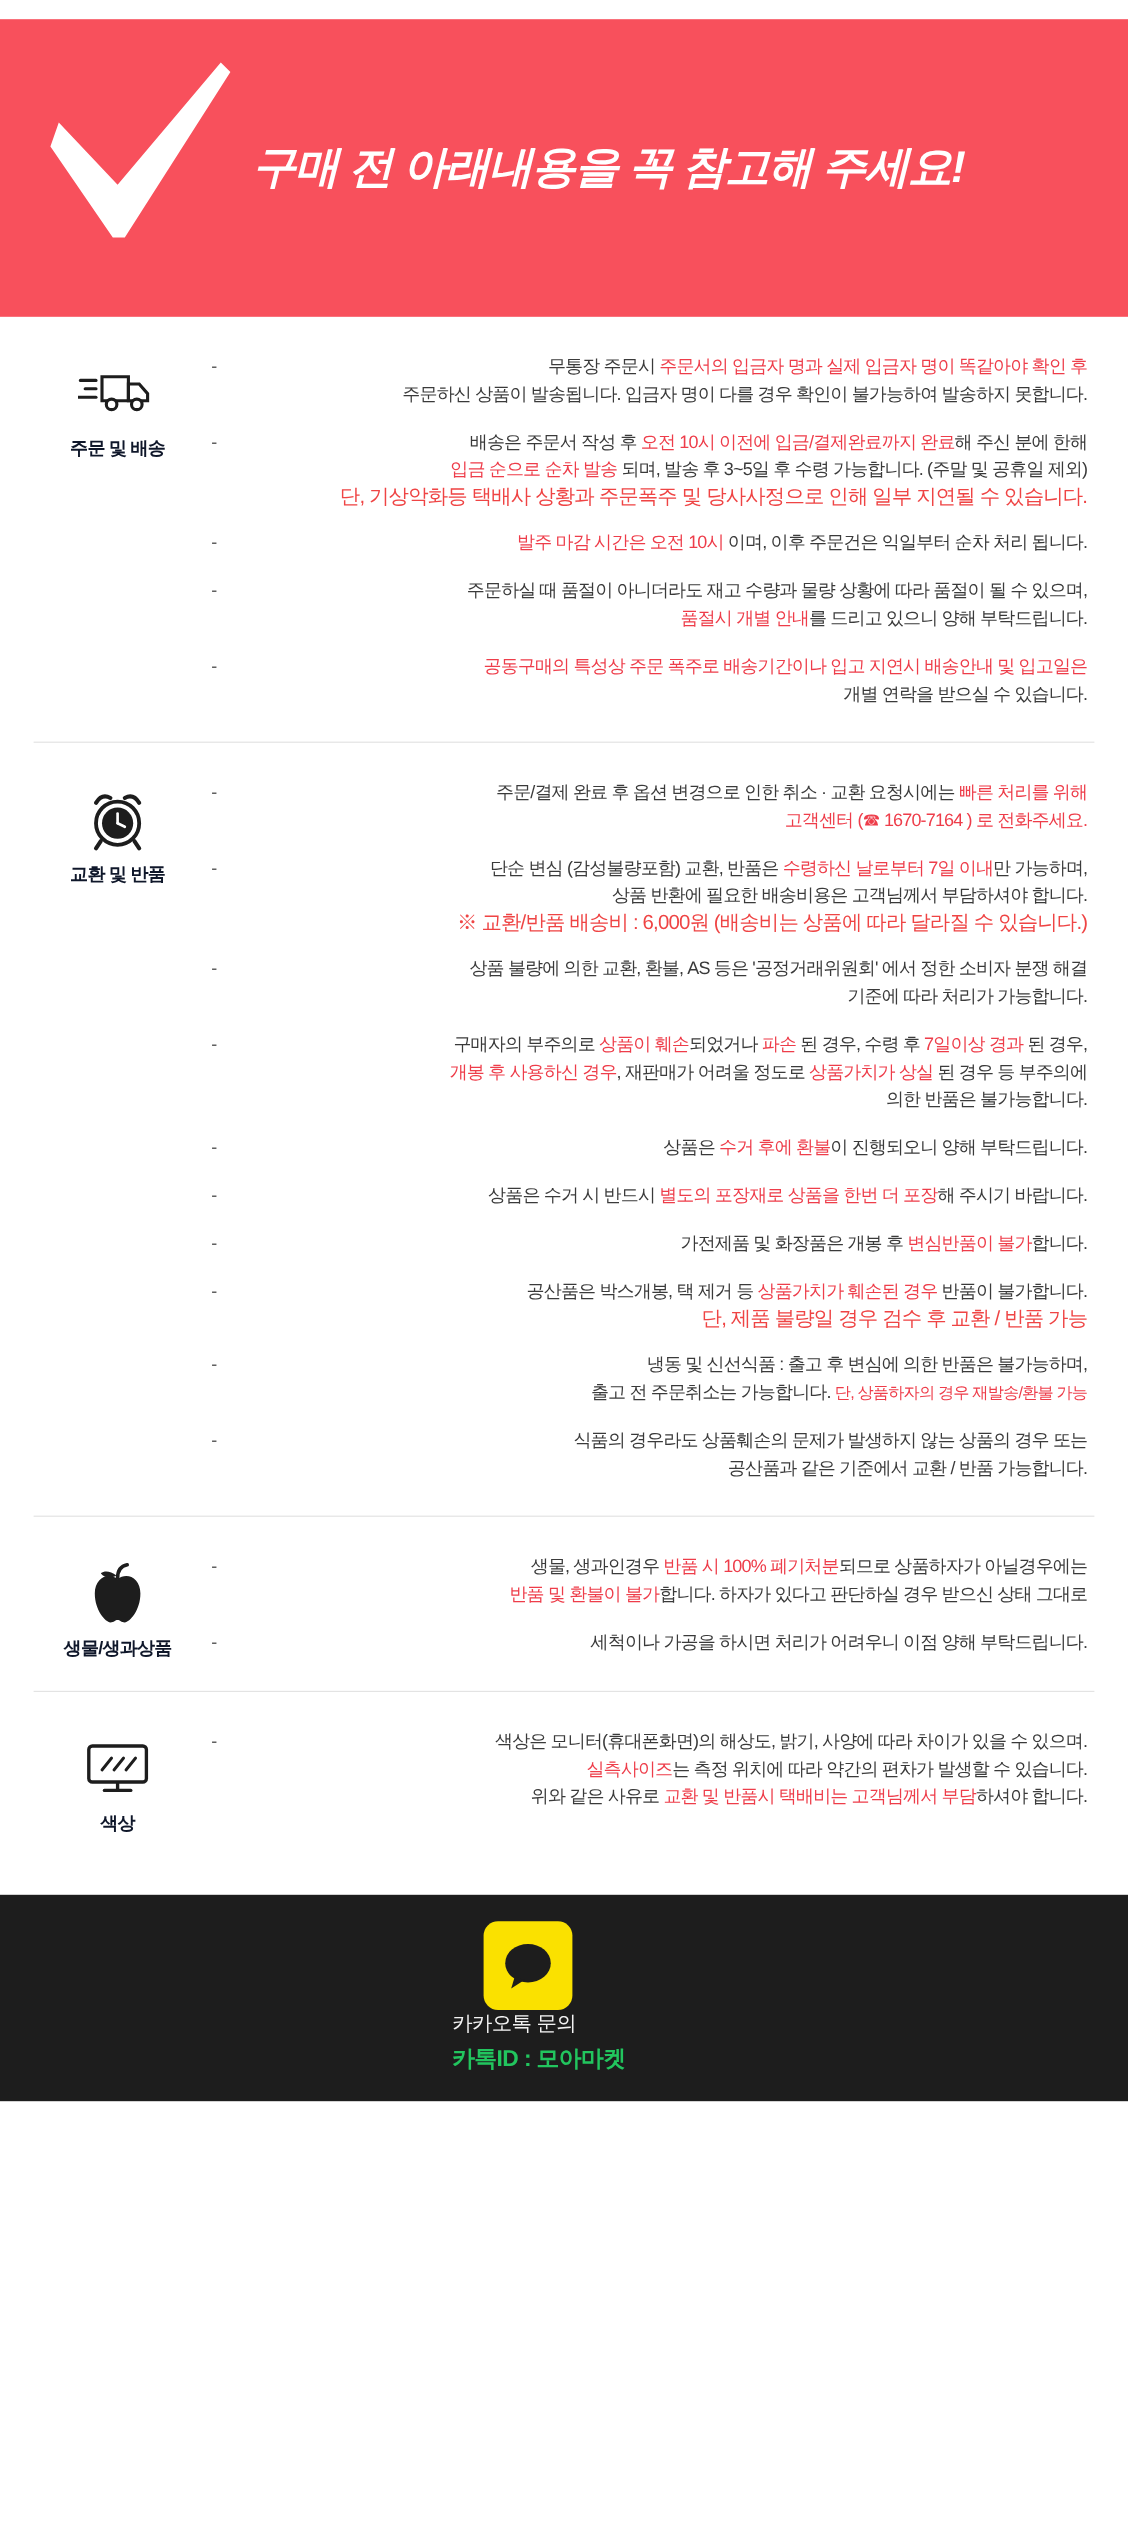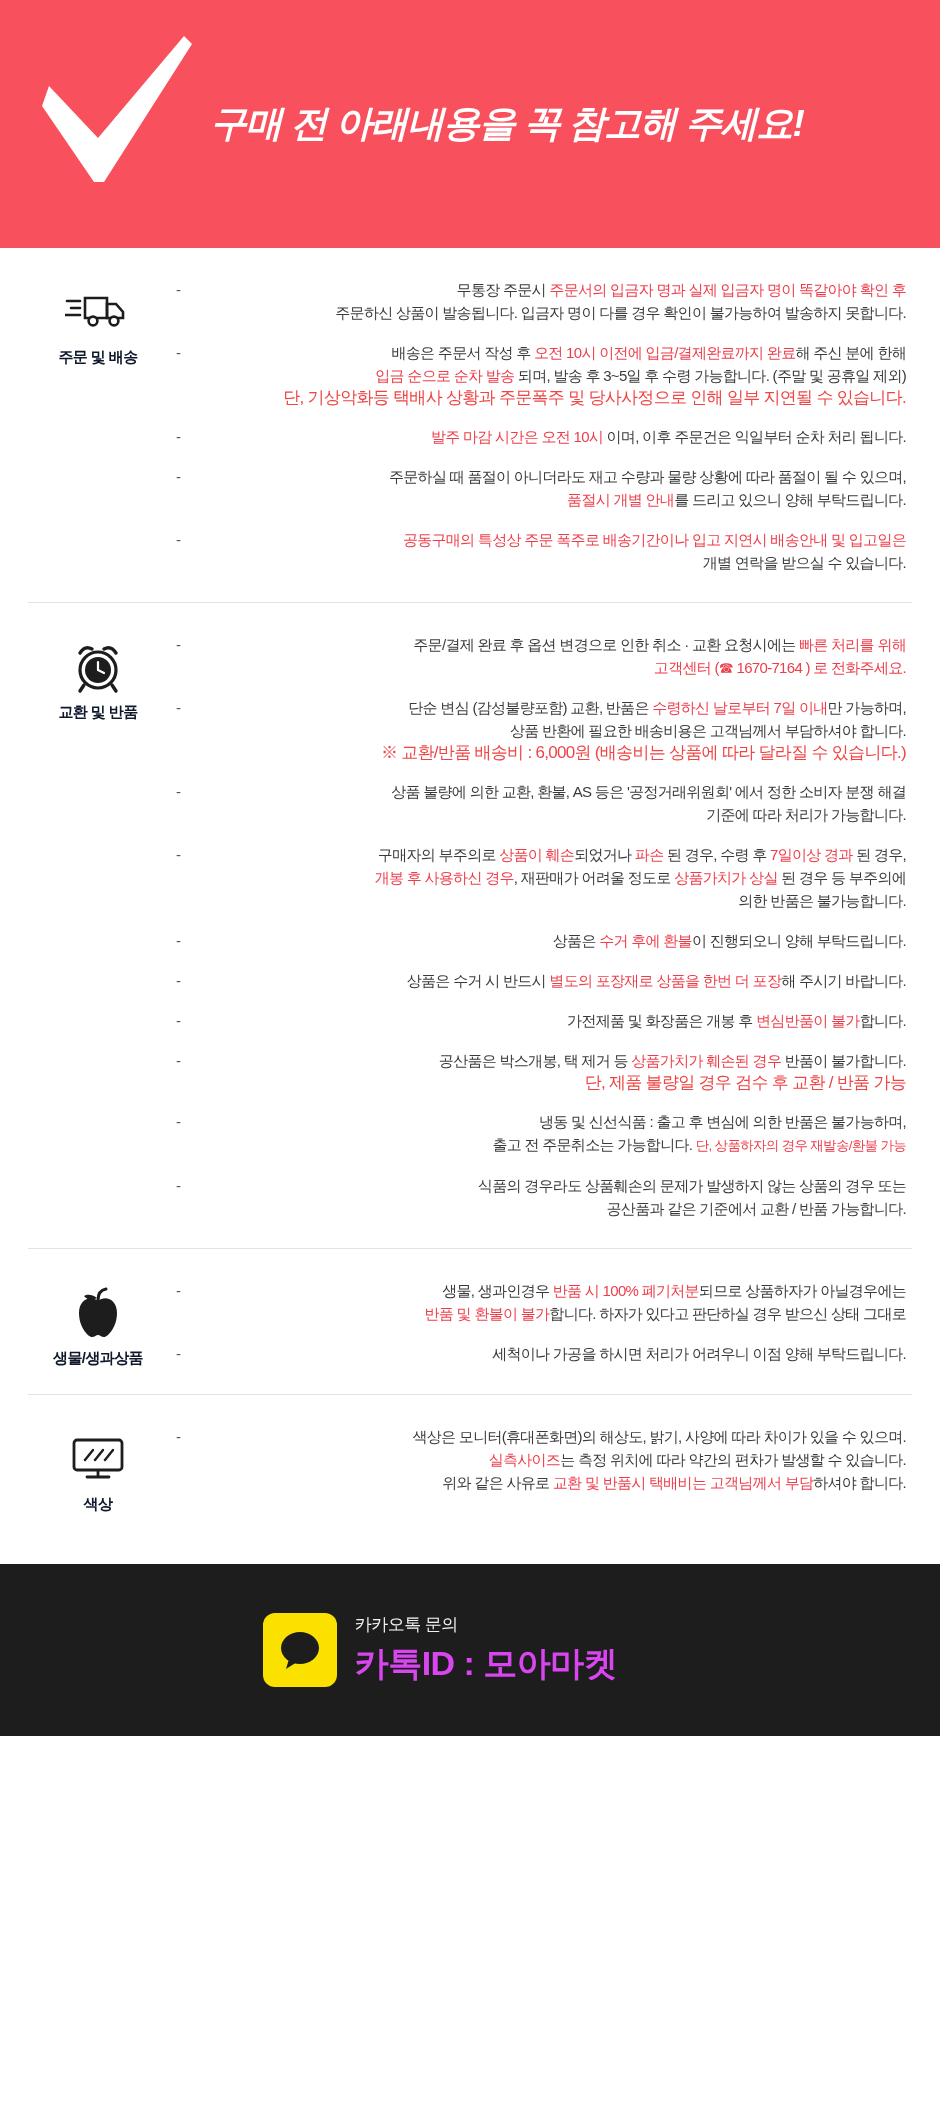--- a/index.html
+++ b/index.html
@@ -8,21 +8,21 @@
     background: #ffffff;
   }
   body {
     width: 940px;
     font-family: "Liberation Sans", sans-serif;
     color: #333333;
     -webkit-font-smoothing: antialiased;
   }
   .page {
     width: 940px;
-    margin: 0 auto;
+    margin: 16px auto;
     background: #ffffff;
     position: relative;
   }
 
   
   .header {
     background: #f8505c;
     height: 248px;
     position: relative;
     overflow: hidden;
@@ -120,21 +120,21 @@
     display: flex;
     align-items: center;
     justify-content: center;
     gap: 0px;
     margin-top: 24px;
   }
   .f-block {
     display: flex;
     align-items: center;
   }
-  .f-block.kakao { margin-right: 60px; }
+  .f-block.kakao { margin-right: 60px; flex-direction: column; }
   .f-badge {
     width: 74px;
     height: 74px;
     border-radius: 12px;
     display: flex;
     align-items: center;
     justify-content: center;
     flex: 0 0 74px;
   }
   .f-badge.yellow { background: #fae100; }
@@ -143,24 +143,24 @@
     margin-left: 18px;
     color: #ffffff;
   }
   .f-top {
     font-size: 17px;
     letter-spacing: -0.5px;
     margin-bottom: 5px;
     color: #f2f2f2;
   }
   .f-main {
-    font-size: 34px;
+    font-size: 19px;
     font-weight: bold;
     letter-spacing: -0.5px;
-    color: #d946ef;
+    color: #22c55e;
   }
   .f-main.phone { letter-spacing: 1px; }
 </style>
 </head>
 <body>
 
 <div class="page">
 
   <div class="header">
     <div class="check-mark">

